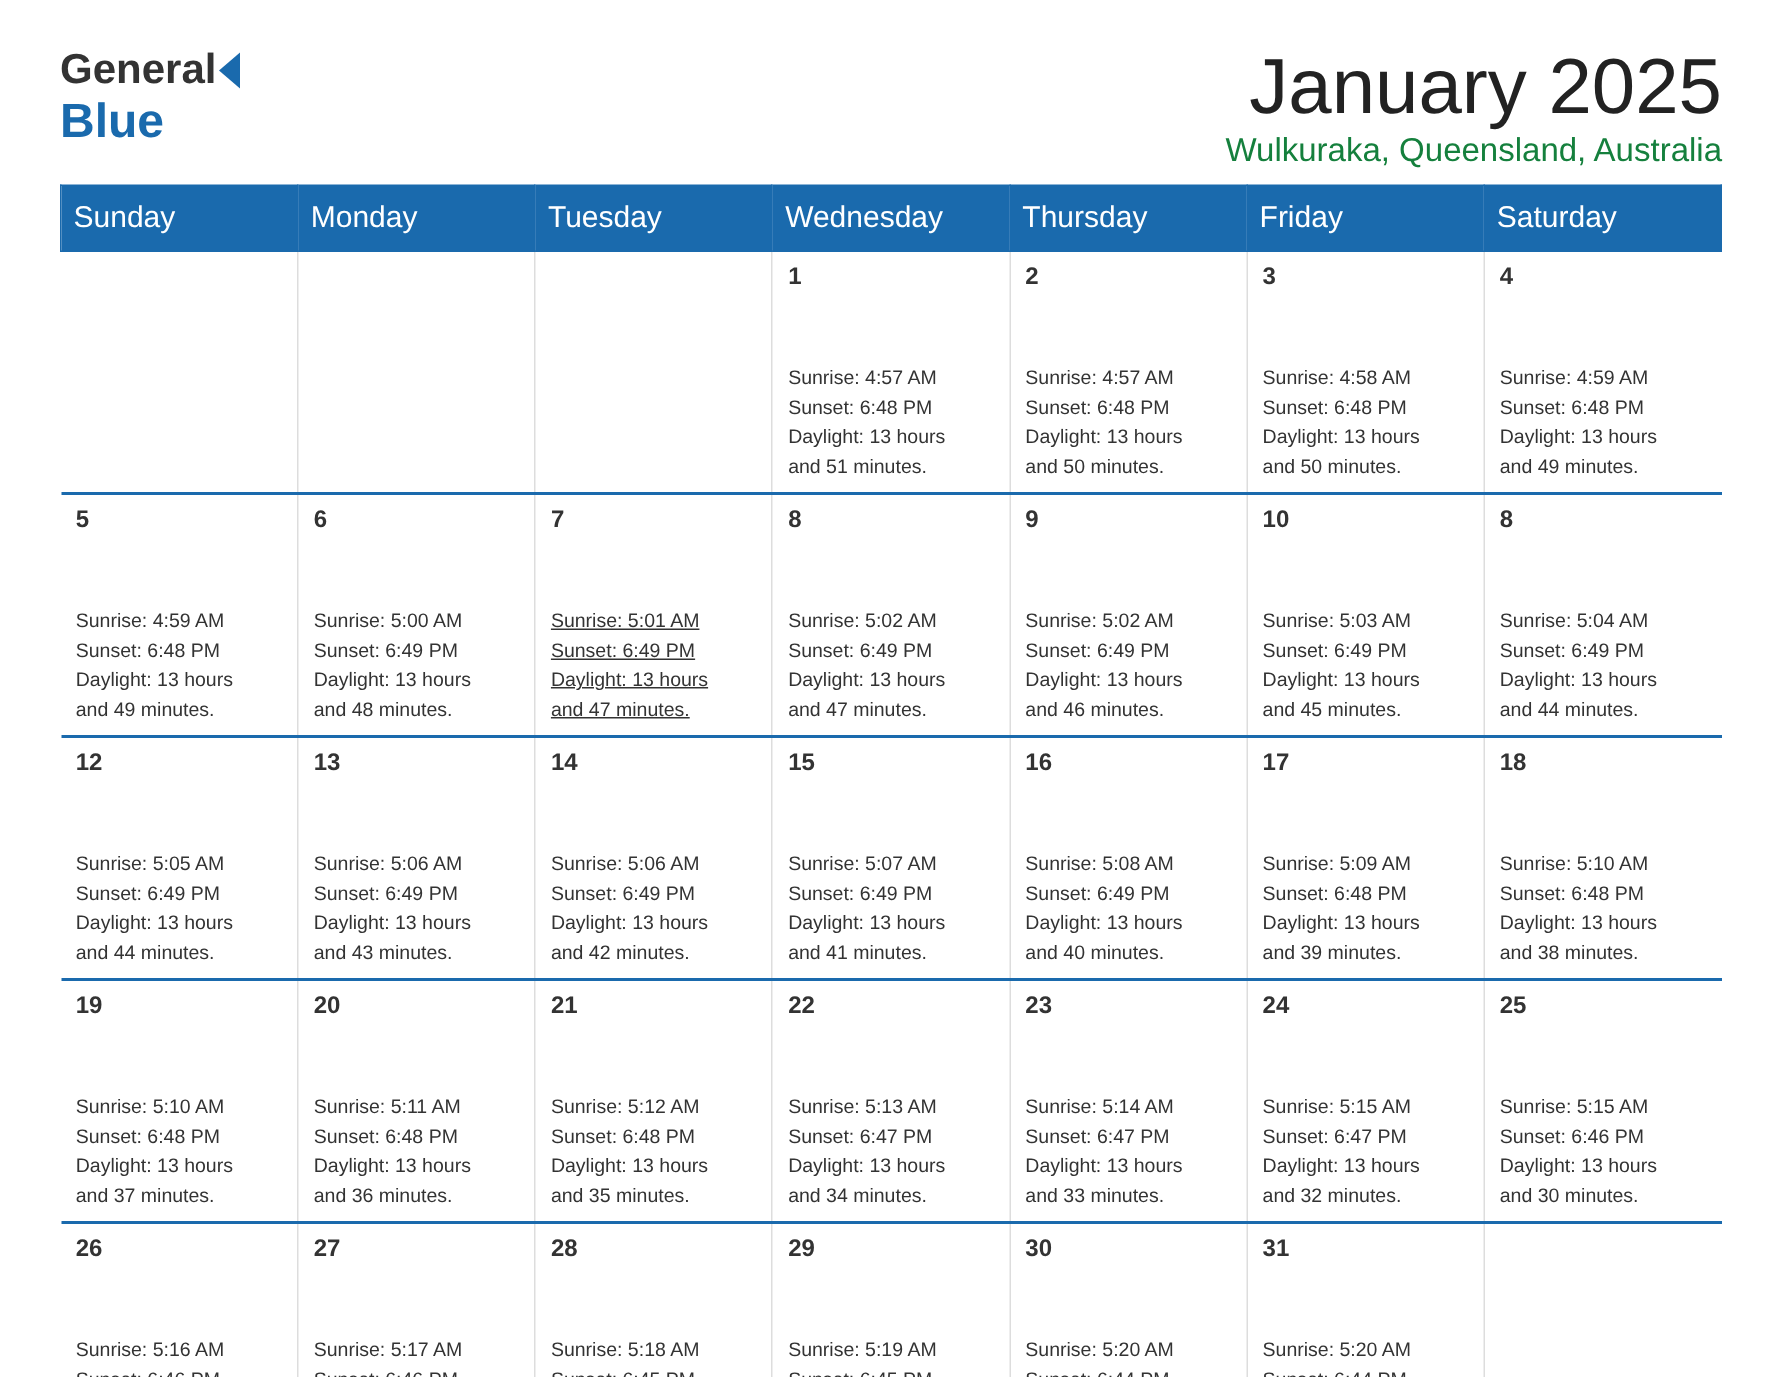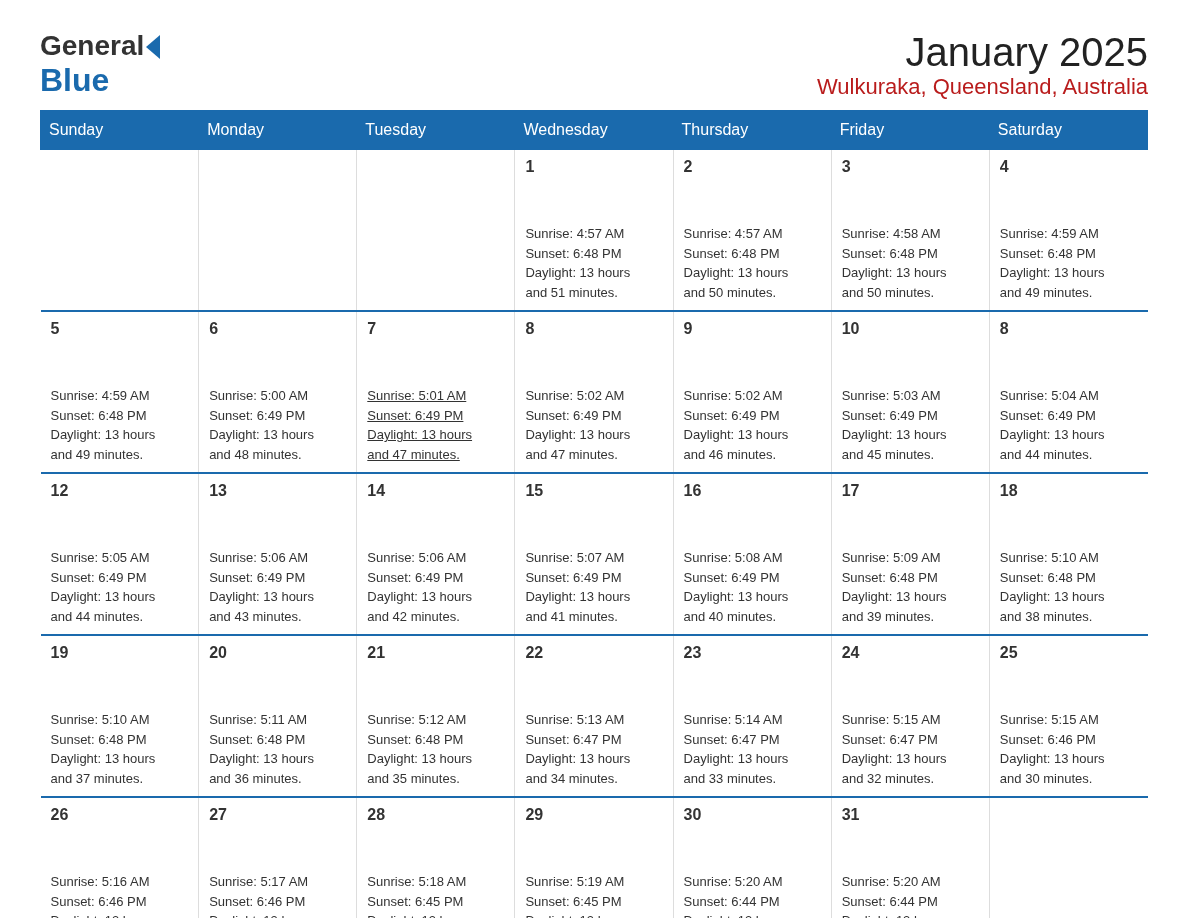--- a/index.html
+++ b/index.html
@@ -29,41 +29,41 @@
     }
     .logo-text-blue {
       font-size: 32px;
       font-weight: bold;
       color: #1a6aad;
     }
     .title-block {
       text-align: right;
     }
     .month-title {
-      font-size: 40px;
+      font-size: 52px;
       font-weight: normal;
       color: #222;
       line-height: 1.1;
     }
     .location-title {
       font-size: 22px;
-      color: #b91c1c;
+      color: #15803d;
       font-weight: normal;
     }
     .calendar {
       width: 100%;
       border-collapse: collapse;
       margin-top: 10px;
     }
     .calendar thead tr th {
       background-color: #1a6aad;
       color: #fff;
       padding: 10px 8px;
       text-align: left;
-      font-size: 16px;
+      font-size: 20px;
       font-weight: normal;
       border: 1px solid #1a6aad;
     }
     .calendar tbody tr {
       border-bottom: 2px solid #1a6aad;
     }
     .calendar tbody tr td {
       vertical-align: top;
       padding: 8px 10px;
       border-left: 1px solid #ddd;

